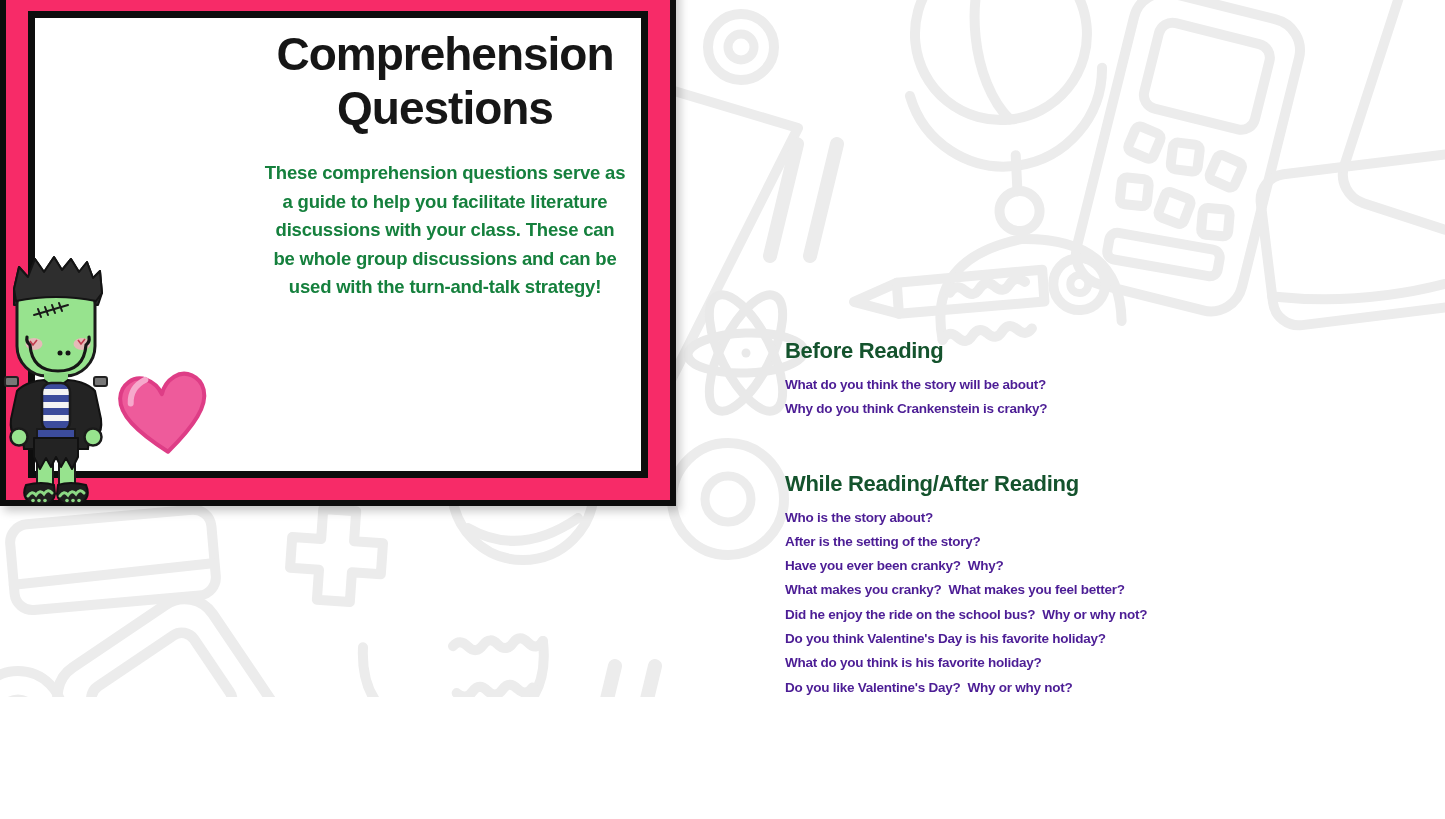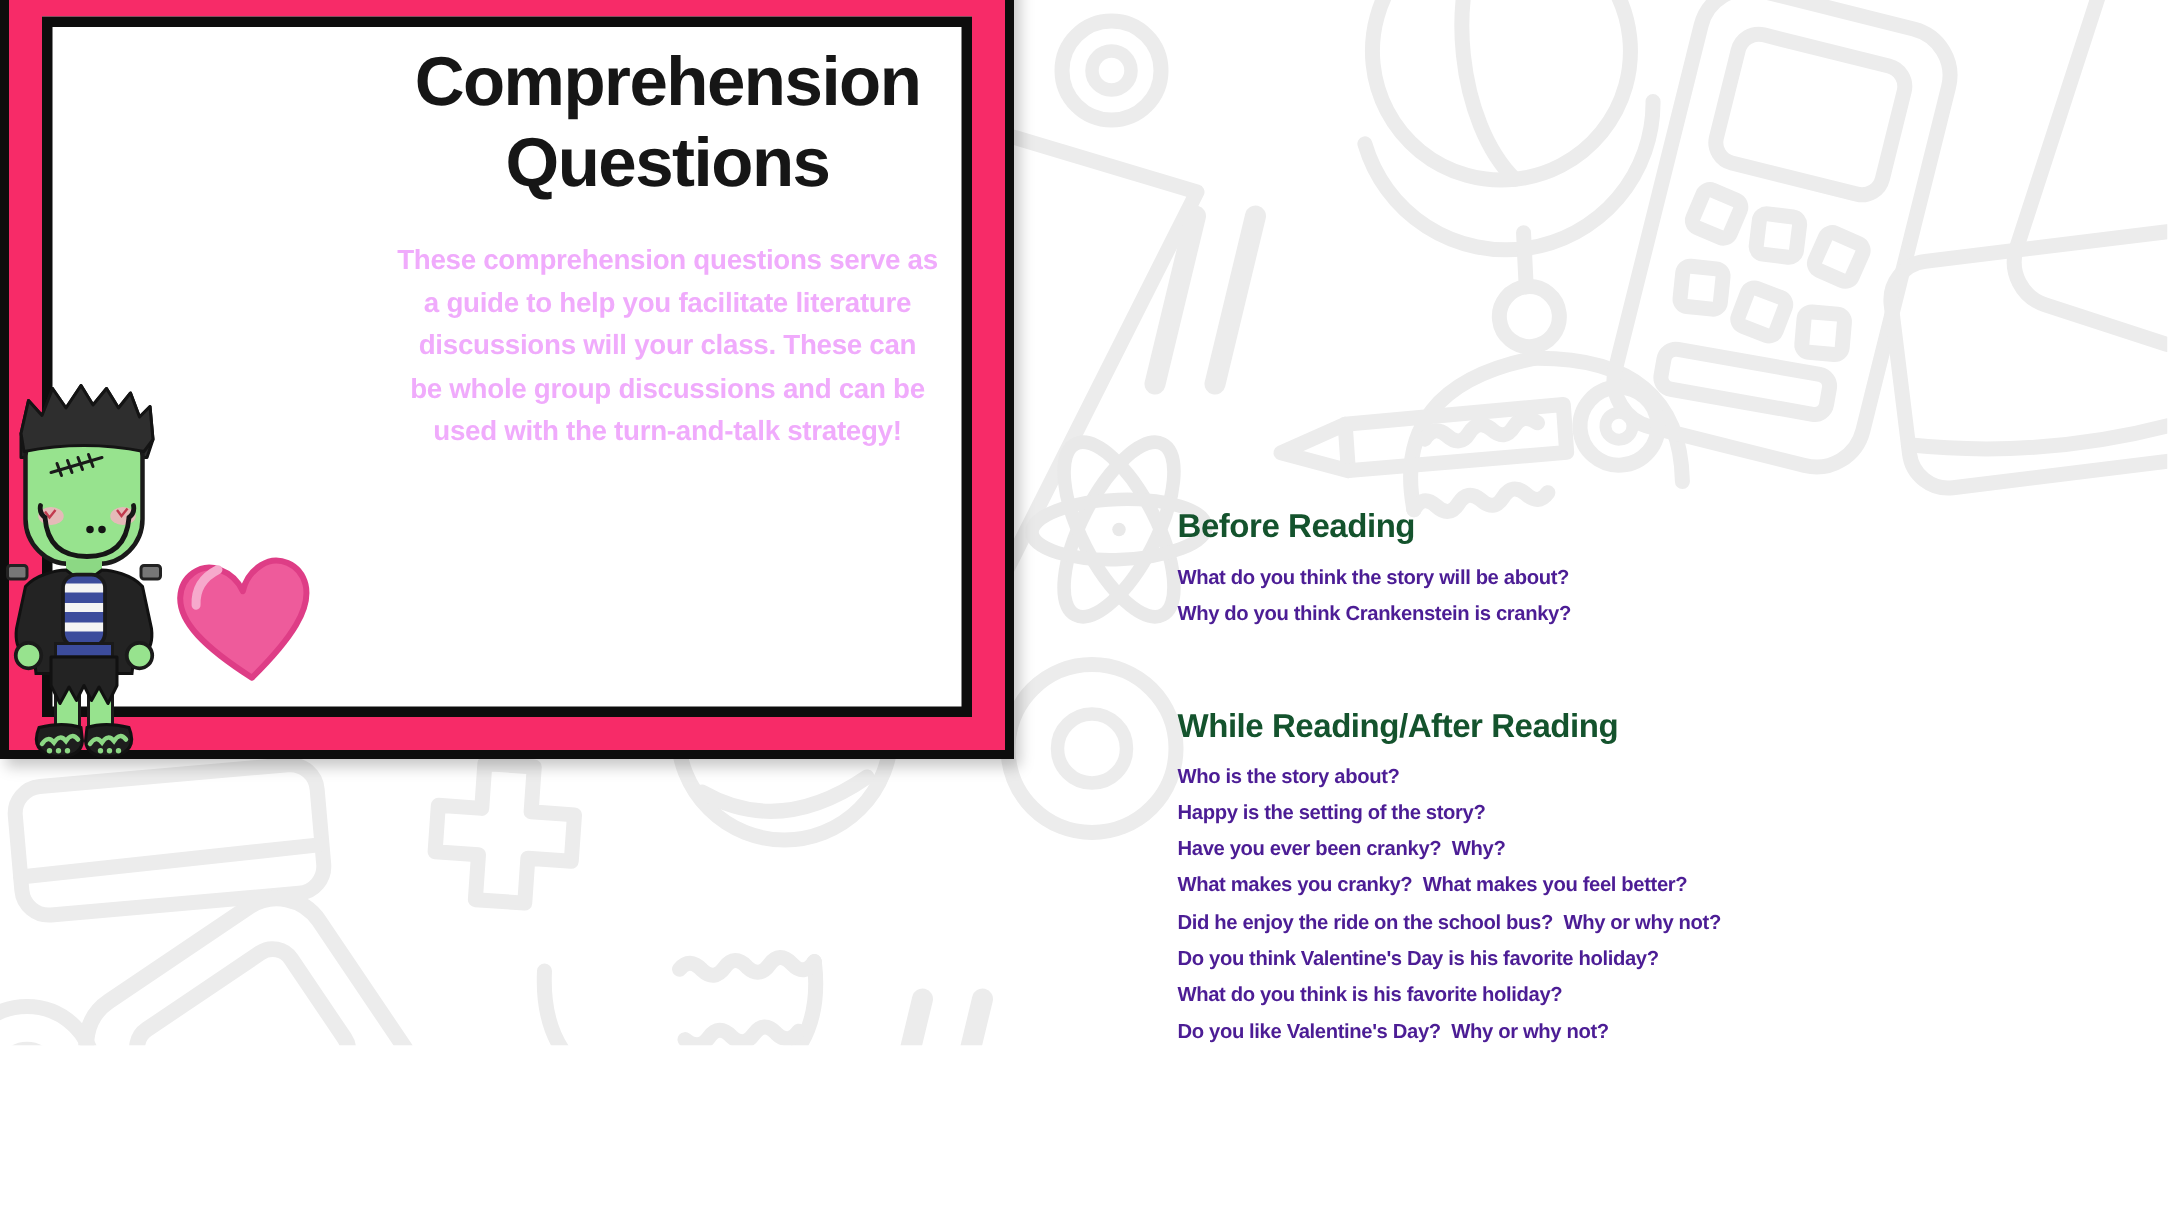--- a/index.html
+++ b/index.html
@@ -11,21 +11,21 @@
 
   
   .card{position:absolute;left:0;top:-17px;width:676px;height:523px;background:#0d0d0d;
         padding:6px;box-sizing:border-box;z-index:2;box-shadow:4px 5px 9px rgba(0,0,0,.22);}
   .card-pink{width:100%;height:100%;background:#F72B68;padding:22px;box-sizing:border-box;}
   .card-white{width:100%;height:100%;background:#fff;border:7px solid #0d0d0d;box-sizing:border-box;}
 
   .card-title{position:absolute;left:240px;top:44px;width:410px;text-align:center;
               font-weight:bold;font-size:46px;line-height:54px;letter-spacing:-1px;color:#161616;}
   .card-desc{position:absolute;left:240px;top:176px;width:410px;text-align:center;
-             font-weight:bold;font-size:18.5px;line-height:28.5px;letter-spacing:-0.2px;color:#f0abfc;}
+             font-weight:bold;font-size:18.5px;line-height:28.5px;letter-spacing:-0.2px;color:#15803d;}
   .card-desc div{white-space:pre-wrap;}
 
   .character{position:absolute;left:4px;top:270px;width:104px;height:252px;}
   .heart{position:absolute;left:112px;top:381px;width:104px;height:100px;transform:rotate(-6deg);}
 
   
   .questions-col{position:absolute;left:785px;top:338px;width:610px;z-index:1;}
   .section-heading{font-size:22px;font-weight:bold;color:#14532d;line-height:26px;
                    letter-spacing:-0.3px;margin:0 0 9px 0;}
   .section-2{margin-top:49px;}
@@ -125,21 +125,21 @@
     </div>
 
     <div class="card-title">
       <div>Comprehension</div>
       <div>Questions</div>
     </div>
 
     <div class="card-desc">
       <div>These comprehension questions serve as</div>
       <div>a guide to help you facilitate literature</div>
-      <div>discussions will your class. These can</div>
+      <div>discussions with your class. These can</div>
       <div>be whole group discussions and can be</div>
       <div>used with the turn-and-talk strategy!</div>
     </div>
 
     <svg class="character" viewBox="0 0 104 252">
       <path d="M10,36 L15,14 L24,24 L31,6 L40,19 L50,4 L58,17 L67,6 L75,19 L83,9 L89,25 L96,18 L98,40 L94,52 L10,52 Z" fill="#2e2e2e" stroke="#141414" stroke-width="2" stroke-linejoin="round"></path>
       <rect x="13" y="21" width="78" height="102" rx="30" fill="#97E38E" stroke="#1a1a1a" stroke-width="3"></rect>
       <path d="M10,36 L15,14 L24,24 L31,6 L40,19 L50,4 L58,17 L67,6 L75,19 L83,9 L89,25 L96,18 L98,40 L92,48 Q52,40 12,48 Z" fill="#2e2e2e" stroke="#141414" stroke-width="2" stroke-linejoin="round"></path>
       <g stroke="#1a1a1a" stroke-width="2" fill="none" stroke-linecap="round">
         <path d="M30,62 L64,52"></path>
@@ -195,21 +195,21 @@
 
     <div>
       <h2 class="section-heading">Before Reading</h2>
       <div class="q">What do you think the story will be about?</div>
       <div class="q">Why do you think Crankenstein is cranky?</div>
     </div>
 
     <div class="section-2">
       <h2 class="section-heading">While Reading/After Reading</h2>
       <div class="q">Who is the story about?</div>
-      <div class="q">Happy is the setting of the story?</div>
+      <div class="q">After is the setting of the story?</div>
       <div class="q">Have you ever been cranky?  Why?</div>
       <div class="q">What makes you cranky?  What makes you feel better?</div>
       <div class="q">Did he enjoy the ride on the school bus?  Why or why not?</div>
       <div class="q">Do you think Valentine's Day is his favorite holiday?</div>
       <div class="q">What do you think is his favorite holiday?</div>
       <div class="q">Do you like Valentine's Day?  Why or why not?</div>
       <div class="q">What makes you say "yeeeech"?</div>
     </div>
 
   </div>

